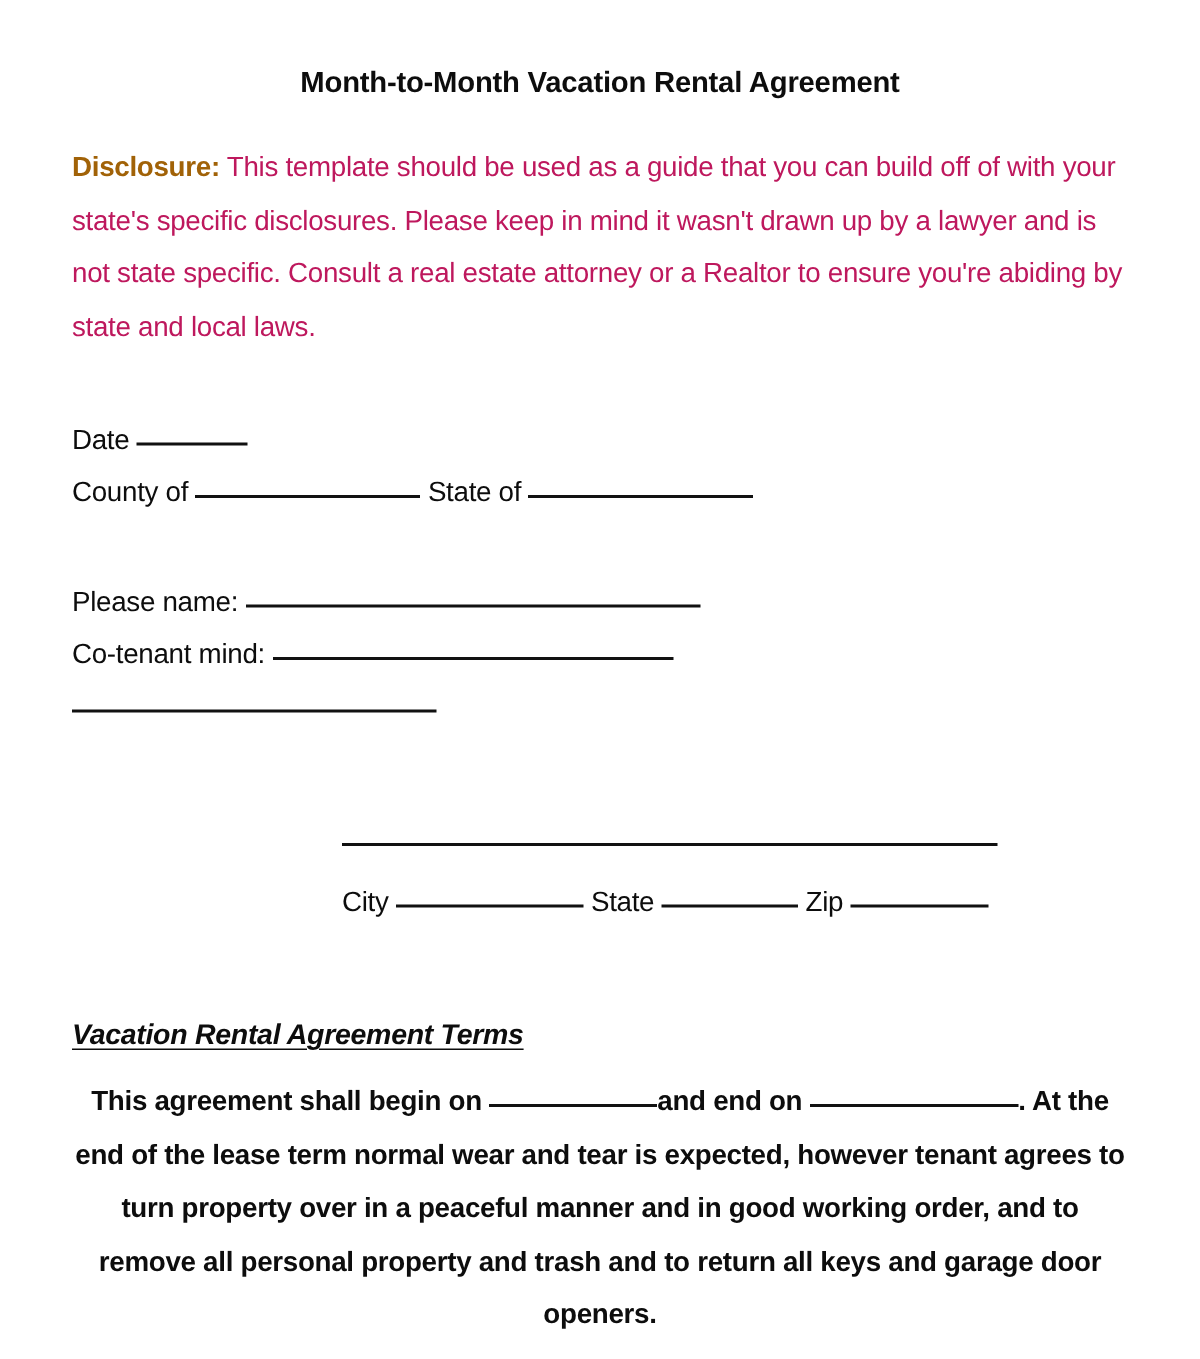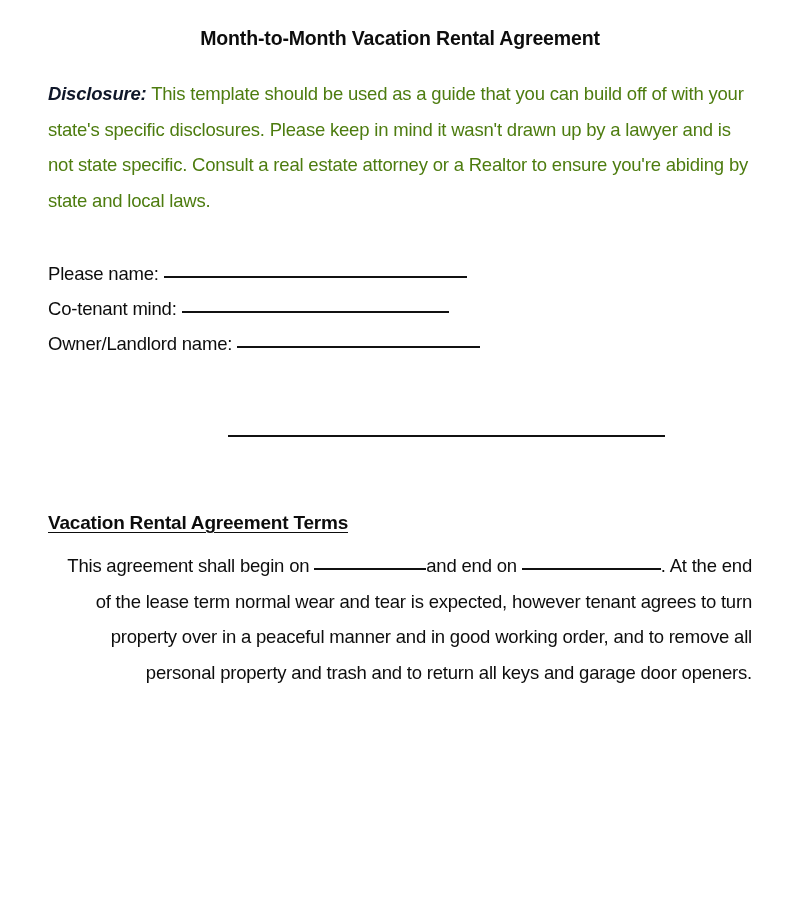--- a/index.html
+++ b/index.html
@@ -22,43 +22,42 @@
     width: 800px;
     height: 906px;
     box-sizing: border-box;
     padding: 0 48px;
     background: #ffffff;
   }
 
   
   .doc-title {
     margin: 0;
-    padding-top: 27px;
+    padding-top: 44px;
     text-align: center;
     font-size: 19.5px;
     font-weight: bold;
     letter-spacing: -0.15px;
     line-height: 1.2;
   }
 
   
   .disclosure {
     margin: 26px 0 0 0;
     font-size: 18.5px;
     line-height: 35.5px;
     letter-spacing: -0.2px;
     text-align: left;
   }
   .disclosure-label {
-    color: #0f172a;
+    color: #a16207;
     font-weight: bold;
-    font-style: italic;
   }
   .disclosure-body {
-    color: #4d7c0f;
+    color: #be185d;
   }
 
   
   .field-block {
     font-size: 18.5px;
     line-height: 35px;
     letter-spacing: -0.2px;
   }
   .field-row {
     white-space: nowrap;
@@ -84,63 +83,76 @@
 
   
   .terms-heading {
     margin: 0;
     font-size: 19px;
     font-weight: bold;
     letter-spacing: -0.2px;
     text-decoration: underline;
     text-underline-offset: 3px;
     display: inline-block;
+    font-style: italic;
   }
   .terms-heading-wrap {
     margin-top: 62px;
   }
   .terms-body {
     margin: 14px 0 0 0;
     font-size: 18.5px;
     line-height: 35.5px;
     letter-spacing: -0.2px;
-    text-align: right;
+    text-align: center;
+    font-weight: bold;
   }
 </style>
 </head>
 <body>
 
 <div class="page">
 
   <h1 class="doc-title">Month-to-Month Vacation Rental Agreement</h1>
 
   <p class="disclosure">
     <span class="disclosure-label">Disclosure:</span><span class="disclosure-body"> This template should be used as a guide that you can build off of with your state's specific disclosures. Please keep in mind it wasn't drawn up by a lawyer and is not state specific. Consult a real estate attorney or a Realtor to ensure you're abiding by state and local laws.</span>
   </p>
 
+  <div class="field-block block-date">
+    <div class="field-row">
+      <span>Date </span><span class="blank" style="width:74px;"></span>
+    </div>
+    <div class="field-row">
+      <span>County of </span><span class="blank" style="width:150px;"></span><span> State of </span><span class="blank" style="width:150px;"></span>
+    </div>
+  </div>
 
   <div class="gap-lg"></div>
 
   <div class="field-block">
     <div class="field-row">
       <span>Please name: </span><span class="blank" style="width:303px;"></span>
     </div>
     <div class="field-row">
       <span>Co-tenant mind: </span><span class="blank" style="width:267px;"></span>
     </div>
     <div class="field-row">
-      <span>Owner/Landlord name: </span><span class="blank" style="width:243px;"></span>
+      <span class="blank" style="width:243px;"></span>
     </div>
   </div>
 
   <div class="gap-lg"></div>
 
   <div class="field-block">
     <div class="field-row address-line-2">
       <span class="blank" style="width:437px;"></span>
+    </div>
+    <div class="field-row address-citystate">
+      <span>City </span><span class="blank" style="width:125px;"></span><span> State </span><span class="blank" style="width:91px;"></span><span> Zip </span><span class="blank" style="width:92px;"></span>
     </div>
   </div>
 
   <div class="terms-heading-wrap">
     <h2 class="terms-heading">Vacation Rental Agreement Terms</h2>
   </div>
 
   <p class="terms-body">
     <span>This agreement shall begin on </span><span class="blank" style="width:112px;"></span><span>and end on </span><span class="blank" style="width:139px;"></span><span>. At the end of the lease term normal wear and tear is expected, however tenant agrees to turn property over in a peaceful manner and in good working order, and to remove all personal property and trash and to return all keys and garage door openers.</span>
   </p>

